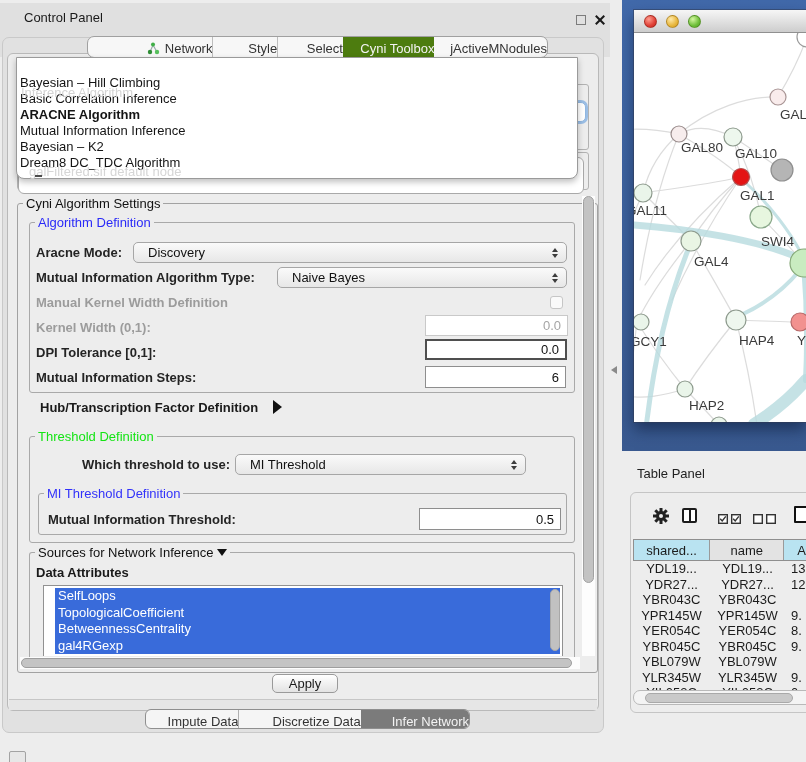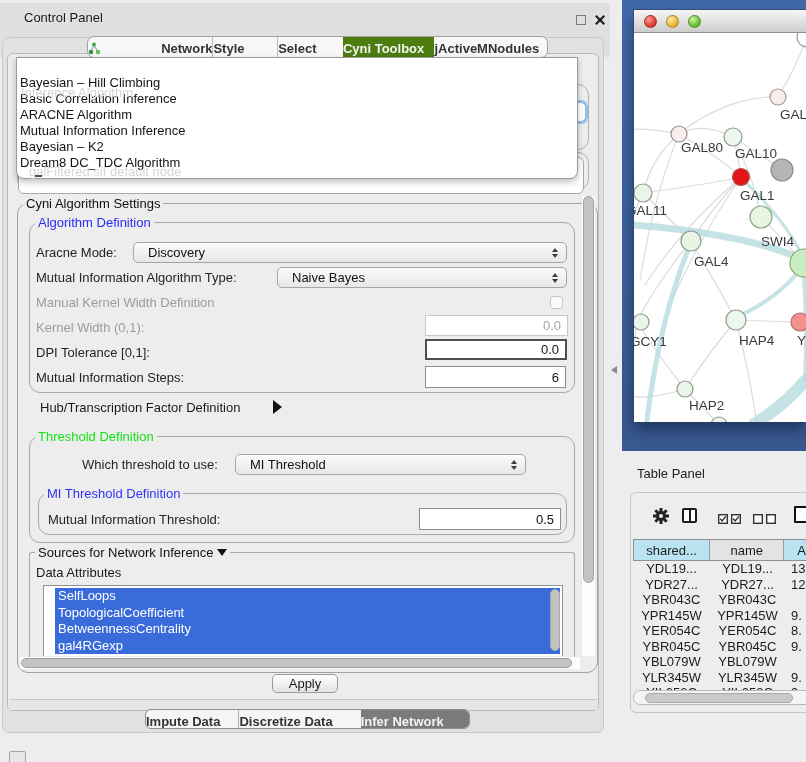--- a/index.html
+++ b/index.html
@@ -1,28 +1,28 @@
 <!DOCTYPE html>
 <html><head>
 <meta charset="utf-8">
 <style>
 html,body{margin:0;padding:0;}
 body{width:806px;height:762px;position:relative;overflow:hidden;background:#ededed;font-family:"Liberation Sans",sans-serif;font-size:13px;color:#1a1a1a;}
 .abs{position:absolute;}
-.b{font-weight:normal;}
+.b{font-weight:bold;}
 .lbl{position:absolute;line-height:14px;white-space:nowrap;}
-.gb{position:absolute;border:1px solid #a9a9a9;border-radius:11px;}
+.gb{position:absolute;border:1px solid #a9a9a9;border-radius:3px;}
 .gbt{position:absolute;top:-8px;left:5px;background:#ededed;padding:0 3px;line-height:15px;white-space:nowrap;}
 .combo{position:absolute;background:linear-gradient(#fafafa,#e7e7e7);border:1px solid #a6a6a6;border-radius:5px;display:flex;align-items:center;padding-left:14px;color:#111;box-sizing:border-box;}
 .updn{position:absolute;right:8px;top:50%;margin-top:-5px;display:flex;flex-direction:column;}
 .updn i{display:block;width:0;height:0;border-left:3.5px solid transparent;border-right:3.5px solid transparent;}
 .updn .u{border-bottom:4px solid #3c3c3c;margin-bottom:2px;}
 .updn .d{border-top:4px solid #3c3c3c;}
 .field{position:absolute;background:#fff;border:1px solid #8e8e8e;color:#111;display:flex;align-items:center;justify-content:flex-end;padding-right:6px;box-sizing:border-box;}
-.tab{height:22px;display:flex;align-items:center;justify-content:space-between;font-weight:bold;color:#333;box-sizing:border-box;}
+.tab{height:22px;display:flex;align-items:center;justify-content:flex-end;font-weight:normal;color:#333;box-sizing:border-box;}
 .tab.sel{background:#4d7c0f;color:#f3f3f3;}
 .pitem{position:absolute;left:3px;line-height:16px;color:#141414;white-space:nowrap;}
 .litem{height:16.5px;background:#396bda;color:#fff;line-height:16.5px;padding-left:3px;}
 .trow{position:absolute;display:flex;}
 .tcell{overflow:hidden;white-space:nowrap;text-align:center;line-height:15.5px;color:#1c1c1c;}
 .hcell{display:flex;align-items:center;justify-content:center;border-right:1px solid #9a9a9a;box-sizing:border-box;color:#1c1c1c;}
 </style>
 </head>
 <body>
 

